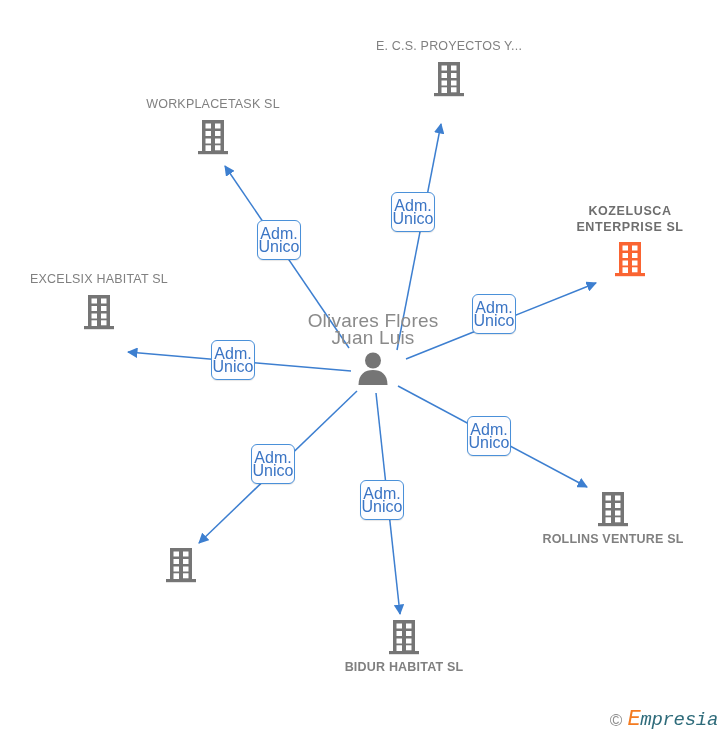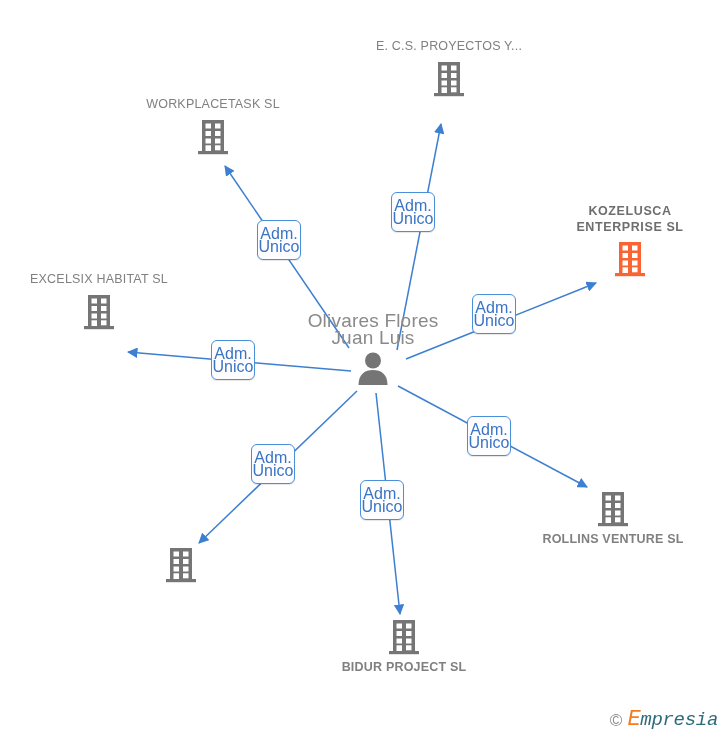--- a/index.html
+++ b/index.html
@@ -241,21 +241,21 @@
             <rect x="2" y="33" width="30" height="3.2" fill="#757575"></rect>
             <rect x="9.5" y="5.5" width="5.5" height="5" fill="#ffffff"></rect>
             <rect x="19" y="5.5" width="5.5" height="5" fill="#ffffff"></rect>
             <rect x="9.5" y="13" width="5.5" height="5" fill="#ffffff"></rect>
             <rect x="19" y="13" width="5.5" height="5" fill="#ffffff"></rect>
             <rect x="9.5" y="20.5" width="5.5" height="5" fill="#ffffff"></rect>
             <rect x="19" y="20.5" width="5.5" height="5" fill="#ffffff"></rect>
             <rect x="9.5" y="27.3" width="5.5" height="5.7" fill="#ffffff"></rect>
             <rect x="19" y="27.3" width="5.5" height="5" fill="#ffffff"></rect>
           </svg></div>
-        <div class="node-label">BIDUR PROJECT SL</div>
+        <div class="node-label">BIDUR HABITAT SL</div>
       </div>
       <div class="node person label-above" style="left: 373px; top: 312px;">
         <div class="node-label">Olivares Flores Juan Luis</div>
         <div class="node-icon"><svg width="32" height="34" viewBox="0 0 32 34" aria-hidden="true">
             <circle cx="16" cy="9.5" r="8" fill="#757575"></circle>
             <path d="M1.5 34 C1.5 23 8 19 16 19 C24 19 30.5 23 30.5 34 Z" fill="#757575"></path>
           </svg></div>
       </div>
     </div>
   <div id="label-layer">

